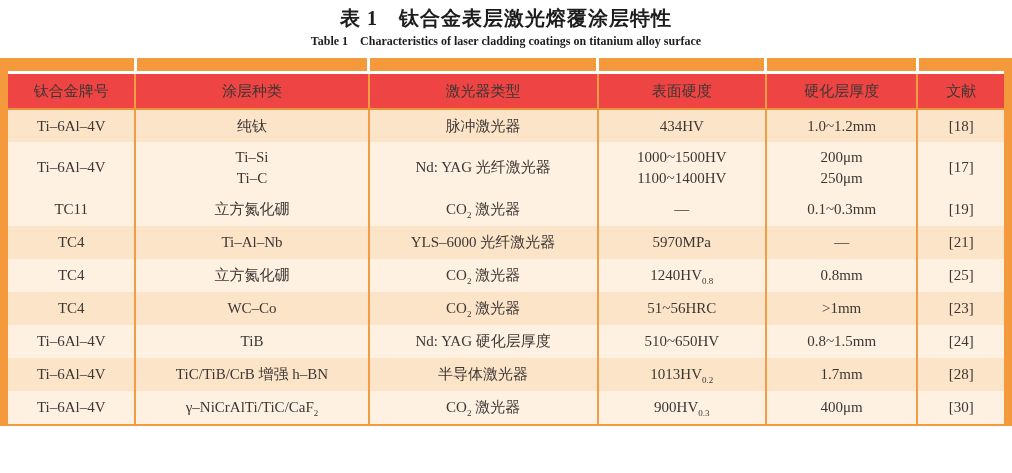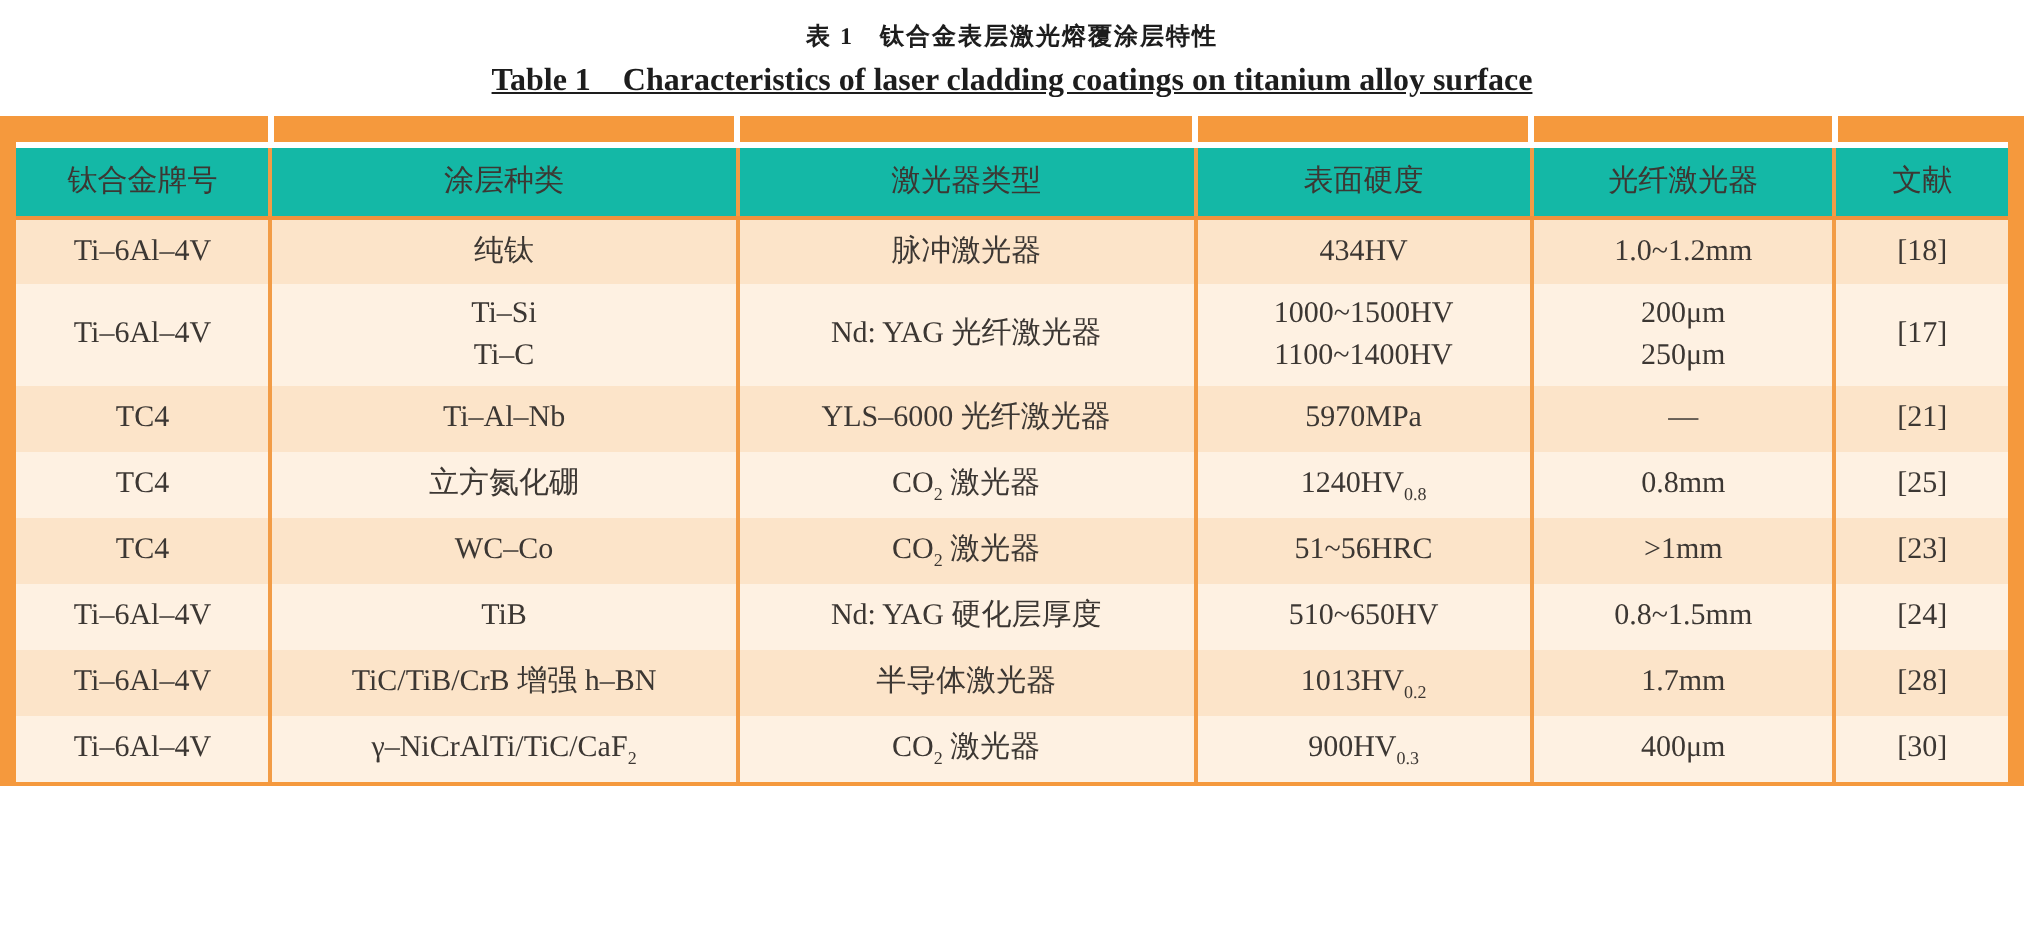--- a/index.html
+++ b/index.html
@@ -13,32 +13,31 @@
     width: 1012px;
     height: 473px;
     background: #ffffff;
     overflow: hidden;
   }
   .titles {
     text-align: center;
     padding-top: 7px;
   }
   .title-zh {
-    font-size: 12px;
+    font-size: 20px;
     font-weight: bold;
     color: #1d1d1d;
     letter-spacing: 1px;
     line-height: 22px;
   }
   .title-en {
-    font-size: 16px;
+    font-size: 12px;
     font-weight: bold;
     color: #1d1d1d;
     line-height: 24px;
-    text-decoration: underline;
   }
   .table-frame {
     margin: 5px 0 0 0;
     border-left: 8px solid #f5993d;
     border-right: 8px solid #f5993d;
     border-bottom: 2px solid #f5993d;
   }
   table {
     width: 100%;
     border-collapse: collapse;
@@ -59,21 +58,21 @@
     font-weight: normal;
     color: #3c3733;
     text-align: center;
     vertical-align: middle;
     padding: 2px 4px;
     border-left: 2px solid #f29c46;
     line-height: 21px;
   }
   .main-table td:first-child, .main-table th:first-child { border-left: none; }
   .main-table thead th {
-    background: #14b8a6;
+    background: #ef4444;
     height: 30px;
     border-bottom: 2px solid #f0923c;
     font-size: 15px;
   }
   .main-table tbody tr.odd  td { background: #fce4c9; }
   .main-table tbody tr.even td { background: #fef1e2; }
   .main-table tbody tr { height: 33px; }
   .main-table tbody tr.tall { height: 51px; }
   sub {
     font-size: 9px;
@@ -122,40 +121,48 @@
         <col style="width:16.9%">
           <col style="width:15.2%">
           <col style="width:8.7%">
       </colgroup>
       <thead>
         <tr>
           <th>钛合金牌号</th>
           <th>涂层种类</th>
           <th>激光器类型</th>
           <th>表面硬度</th>
-          <th>光纤激光器</th>
+          <th>硬化层厚度</th>
           <th>文献</th>
         </tr>
       </thead>
       <tbody>
         <tr class="odd">
           <td>Ti–6Al–4V</td>
           <td>纯钛</td>
           <td>脉冲激光器</td>
           <td>434HV</td>
           <td>1.0~1.2mm</td>
           <td>[18]</td>
         </tr>
         <tr class="even tall">
           <td>Ti–6Al–4V</td>
           <td>Ti–Si<br>Ti–C</td>
           <td>Nd: YAG 光纤激光器</td>
           <td>1000~1500HV<br>1100~1400HV</td>
           <td>200μm<br>250μm</td>
           <td>[17]</td>
+        </tr>
+        <tr class="even">
+          <td>TC11</td>
+          <td>立方氮化硼</td>
+          <td>CO<sub>2</sub> 激光器</td>
+          <td>—</td>
+          <td>0.1~0.3mm</td>
+          <td>[19]</td>
         </tr>
         <tr class="odd">
           <td>TC4</td>
           <td>Ti–Al–Nb</td>
           <td>YLS–6000 光纤激光器</td>
           <td>5970MPa</td>
           <td>—</td>
           <td>[21]</td>
         </tr>
         <tr class="even">

